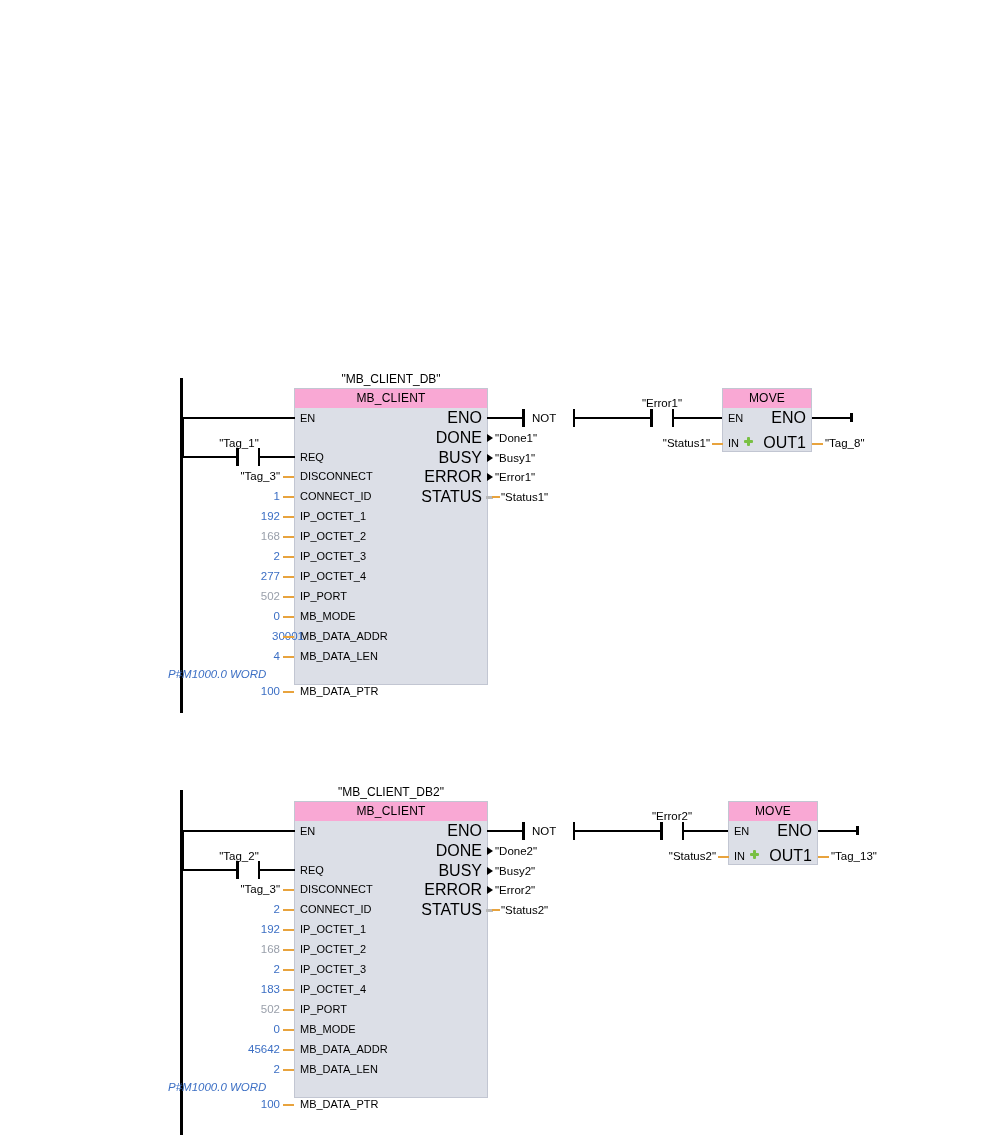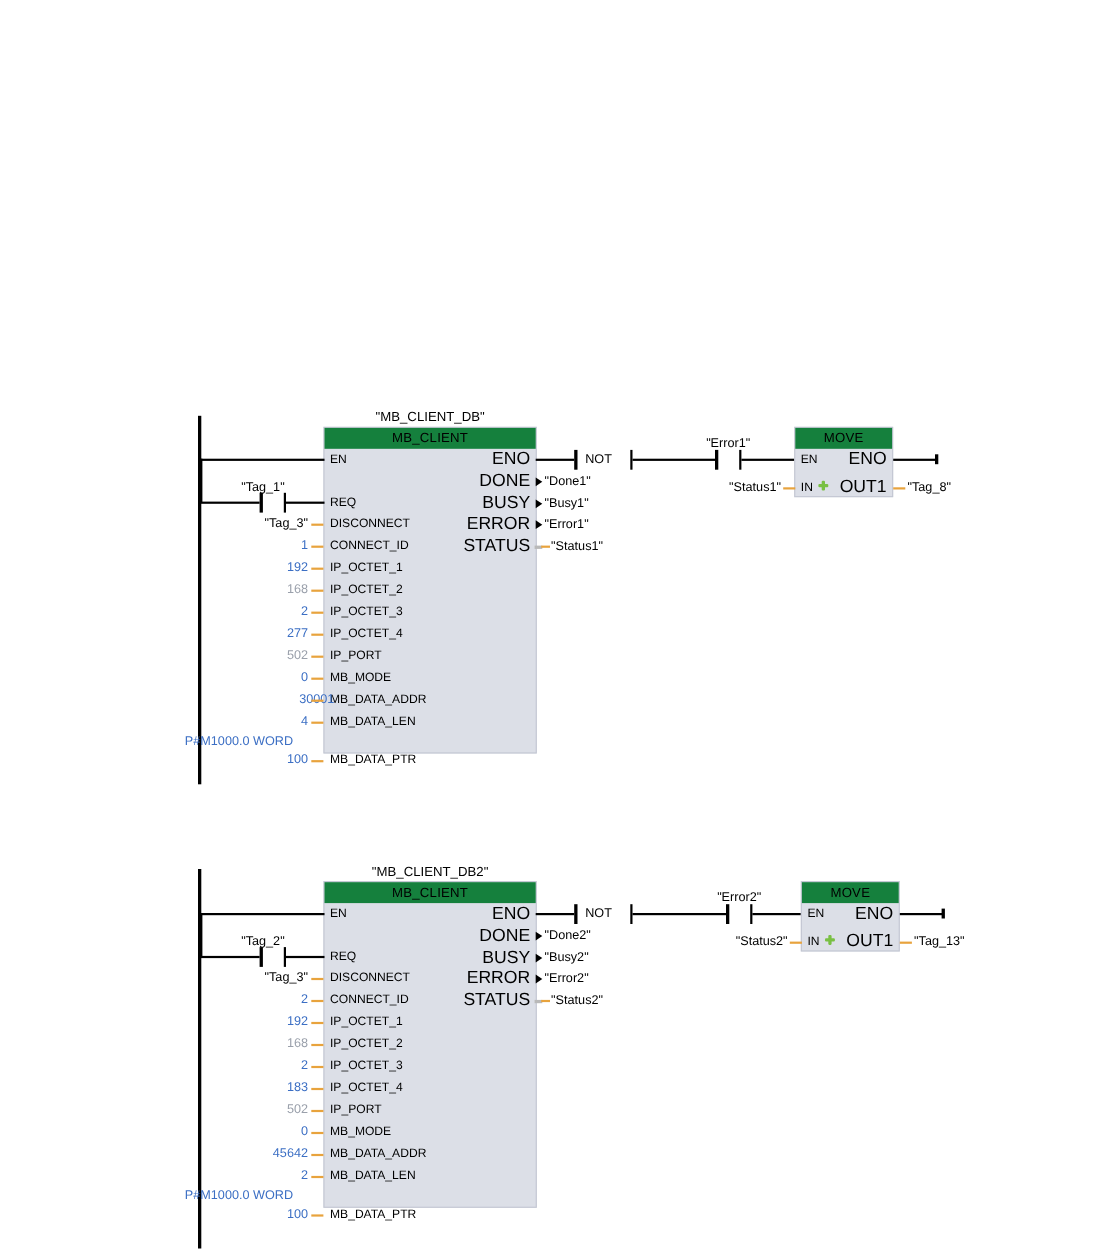--- a/index.html
+++ b/index.html
@@ -56,21 +56,21 @@
 
   
   .fb {
     position: absolute;
     background: #dcdfe7;
     border: 1px solid #c2c6d2;
     box-sizing: border-box;
   }
   .fb-header {
     height: 19px;
-    background: #15803d;
+    background: #f9a8d4;
     color: #000000;
     font-size: 12px;
     line-height: 19px;
     text-align: center;
     font-weight: normal;
     letter-spacing: .2px;
   }
   .fb-db-label {
     position: absolute;
     font-size: 12px;
@@ -100,21 +100,21 @@
   .operand {
     position: absolute;
     font-size: 11.5px;
     white-space: nowrap;
     line-height: 12px;
     text-align: right;
   }
   .op-num      { color: #3c6fc4; }
   .op-num-dim  { color: #9aa0ab; }
   .op-tag      { color: #000000; }
-  .op-ptr      { color: #3c6fc4; }
+  .op-ptr      { color: #3c6fc4; font-style: italic; }
 
   
   .operand-r {
     position: absolute;
     font-size: 11.5px;
     white-space: nowrap;
     line-height: 12px;
     color: #000000;
     text-align: left;
   }

